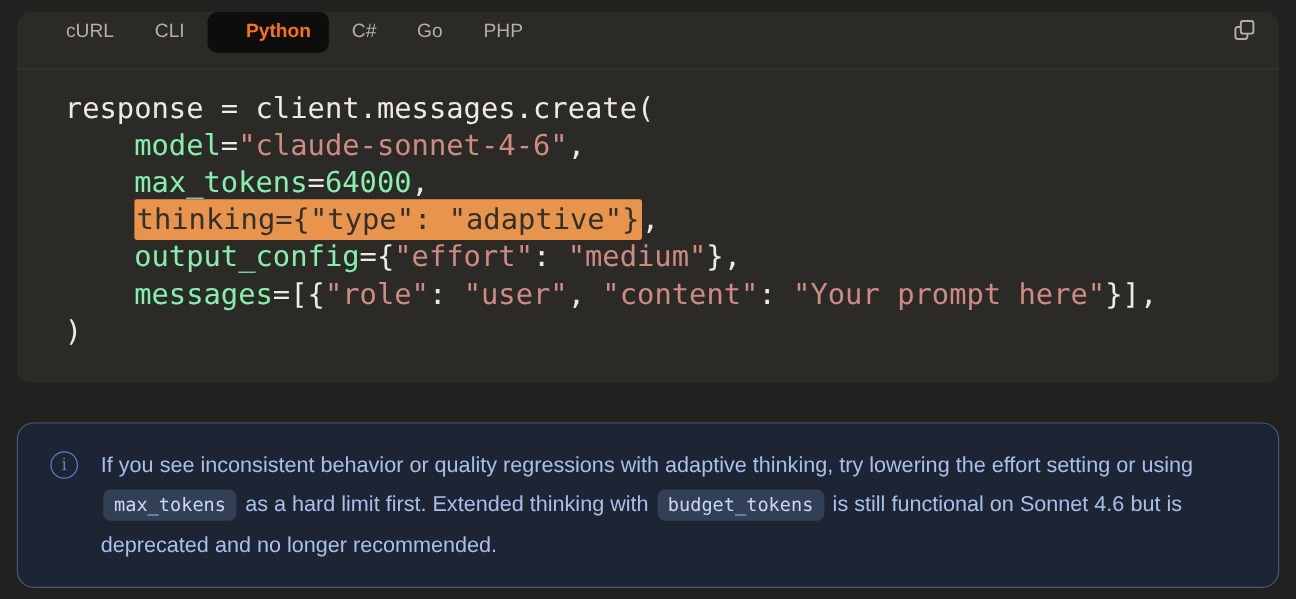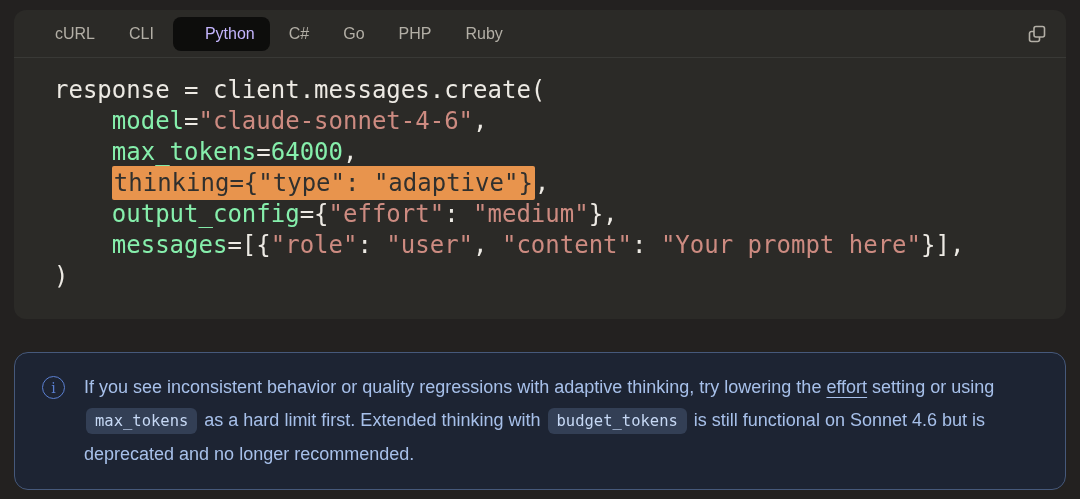--- a/index.html
+++ b/index.html
@@ -13,41 +13,41 @@
 
   
   .code-card {
     margin: 10px 14px 0;
     background: #2B2A27;
     border-radius: 12px;
     overflow: hidden;
   }
   .tab-bar {
     display: flex;
-    align-items: center;
+    align-items: flex-start;
     height: 48px;
     padding: 0 14px 0 26px;
     border-bottom: 1px solid rgba(255,255,255,0.07);
   }
   .tabs { display: flex; align-items: center; gap: 4px; flex: 1; }
   .tab {
     background: transparent;
     border: none;
     color: #B3AFA6;
     font-family: "Liberation Sans", sans-serif;
     font-size: 16px;
     padding: 8px 15px;
     border-radius: 8px;
     cursor: pointer;
     white-space: nowrap;
   }
   .tab.active {
     background: #0D0D0C;
-    color: #c4b5fd;
-    font-weight: normal;
+    color: #f97316;
+    font-weight: bold;
     padding-left: 32px;
   }
   .copy-btn {
     background: transparent;
     border: none;
     padding: 4px;
     cursor: pointer;
     display: flex;
     align-items: center;
   }
@@ -98,21 +98,20 @@
     align-items: center;
     justify-content: center;
     font-family: "DejaVu Serif", serif;
     font-size: 14px;
     line-height: 1;
     font-style: normal;
   }
   .callout-text { margin: 0; }
   .callout-link {
     color: inherit;
-    text-decoration: underline;
     text-underline-offset: 4px;
     text-decoration-thickness: 1px;
     cursor: pointer;
   }
   .inline-code {
     background: #333F55;
     color: #C6D8F4;
     font-family: "DejaVu Sans Mono", monospace;
     font-size: 15.5px;
     padding: 4px 9px;
@@ -128,21 +127,20 @@
 
   <div class="code-card">
     <div class="tab-bar">
       <div class="tabs" id="tabs">
           <button class="tab">cURL</button>
           <button class="tab">CLI</button>
           <button class="tab active">Python</button>
           <button class="tab">C#</button>
           <button class="tab">Go</button>
           <button class="tab">PHP</button>
-          <button class="tab">Ruby</button>
         </div>
       <button class="copy-btn">
         <svg width="22" height="22" viewBox="0 0 22 22" fill="none" stroke="#B3AFA6" stroke-width="1.6" stroke-linejoin="round">
           <rect x="8" y="3.5" width="10.5" height="10.5" rx="2"></rect>
           <path d="M13.5 14 L13.5 16.5 a2 2 0 0 1 -2 2 L5.5 18.5 a2 2 0 0 1 -2 -2 L3.5 10.5 a2 2 0 0 1 2 -2 L8 8.5"></path>
         </svg>
       </button>
     </div>
     <pre class="code" id="code"><div class="line"><span class="tok-plain">response = client.messages.create(</span></div><div class="line"><span class="tok-plain">    </span><span class="tok-param">model</span><span class="tok-plain">=</span><span class="tok-string">"claude-sonnet-4-6"</span><span class="tok-plain">,</span></div><div class="line"><span class="tok-plain">    </span><span class="tok-param">max_tokens</span><span class="tok-plain">=</span><span class="tok-number">64000</span><span class="tok-plain">,</span></div><div class="line"><span class="tok-plain">    </span><span class="tok-highlight">thinking={"type": "adaptive"}</span><span class="tok-plain">,</span></div><div class="line"><span class="tok-plain">    </span><span class="tok-param">output_config</span><span class="tok-plain">={</span><span class="tok-string">"effort"</span><span class="tok-plain">: </span><span class="tok-string">"medium"</span><span class="tok-plain">},</span></div><div class="line"><span class="tok-plain">    </span><span class="tok-param">messages</span><span class="tok-plain">=[{</span><span class="tok-string">"role"</span><span class="tok-plain">: </span><span class="tok-string">"user"</span><span class="tok-plain">, </span><span class="tok-string">"content"</span><span class="tok-plain">: </span><span class="tok-string">"Your prompt here"</span><span class="tok-plain">}],</span></div><div class="line"><span class="tok-plain">)</span></div></pre>
   </div>

